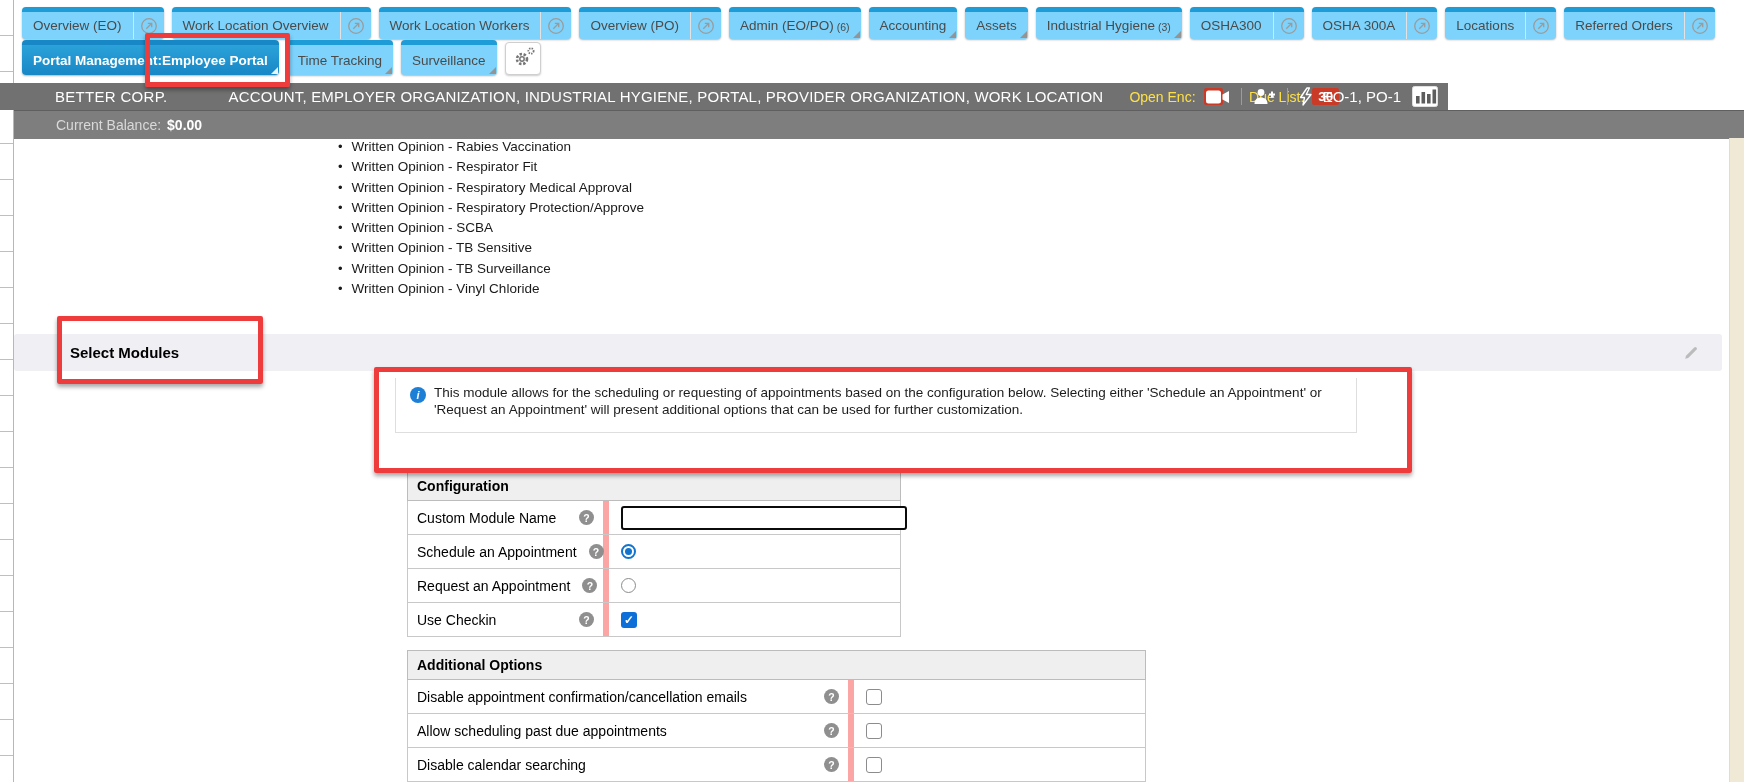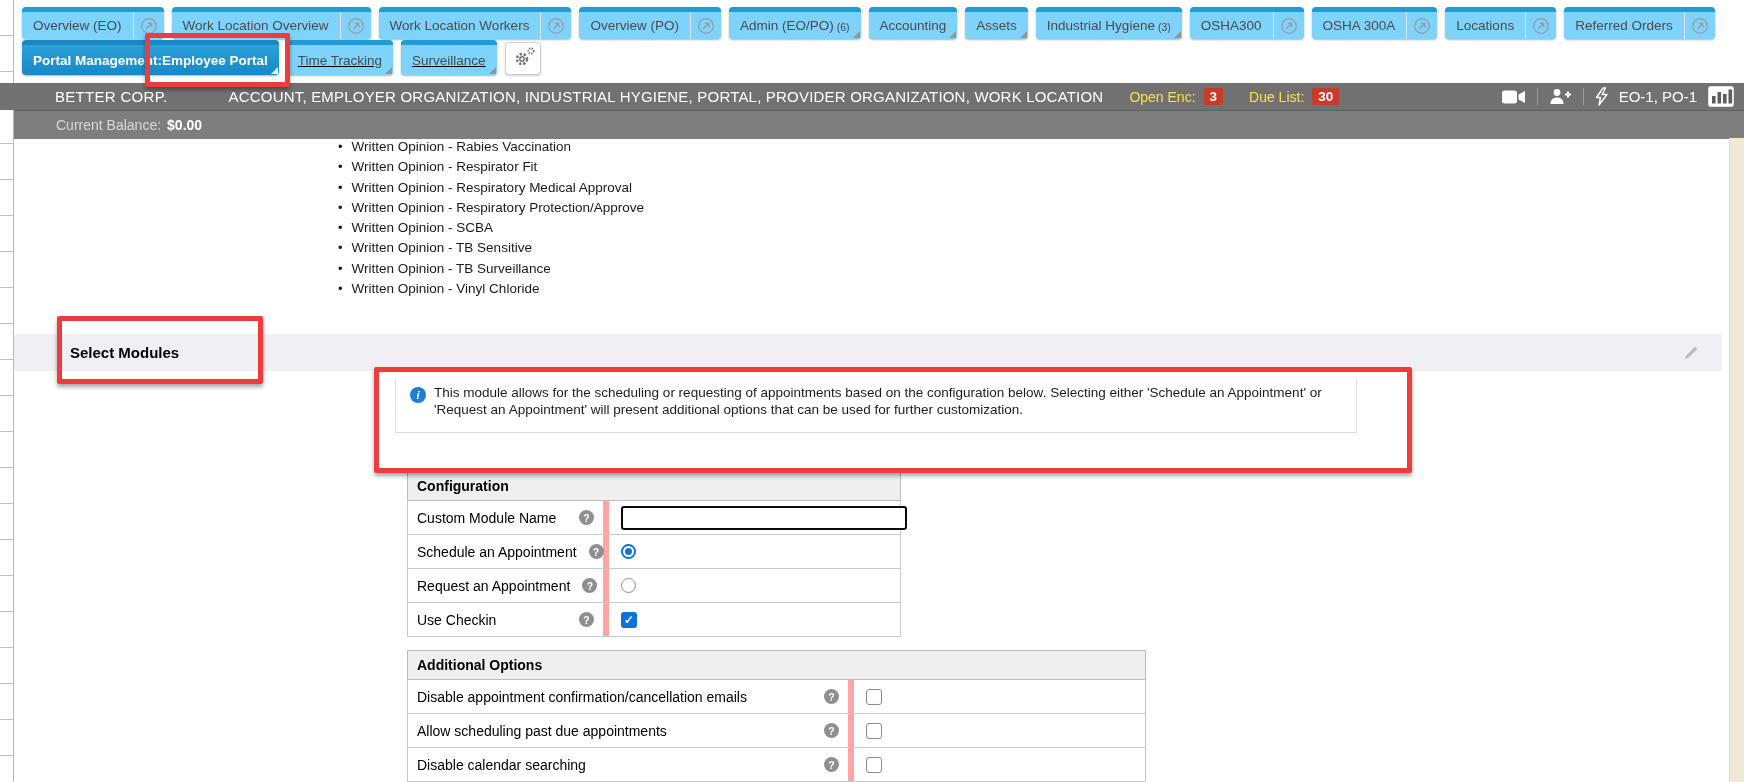--- a/index.html
+++ b/index.html
@@ -38,30 +38,30 @@
   }
   .fold{
     position:absolute;right:1px;bottom:1px;width:0;height:0;
     border-left:7px solid transparent;border-bottom:7px solid #949494;
   }
   .tab.active{
     background:linear-gradient(#2ba2da,#1787c5);border-top:5px solid #1787c5;height:30px;
   }
   .tab.active .tab-label{color:#fff;font-weight:bold;}
   .tab.active .fold{border-bottom-color:rgba(255,255,255,.9);}
-  .tab.plain{height:30px;text-decoration:underline;}
+  .tab.plain{height:30px;}
   .gear-btn{
     height:31px;width:34px;background:#fff;border:1px solid #cfcfcf;border-radius:4px;
     display:flex;align-items:center;justify-content:center;position:relative;margin-top:2px;
     box-shadow:0 1px 2px rgba(0,0,0,.2);cursor:pointer;
   }
   .gear-small{position:absolute;right:5px;top:4px;}
   
   .main-header{
-    position:absolute;left:0;top:83px;width:1744px;height:27px;background:#717171;z-index:5;
+    position:absolute;left:0;top:83px;width:1448px;height:27px;background:#717171;z-index:5;
     display:flex;align-items:center;color:#fff;
   }
   .main-header .company{font-size:15px;margin-left:55px;letter-spacing:.3px;}
   .main-header .contexts{font-size:15px;margin-left:61px;letter-spacing:.2px;}
   .hdr-label{font-size:14px;color:#fde047;margin-left:26px;}
   .badge{
     background:#c93a27;color:#fff;font-weight:bold;font-size:13.5px;
     padding:1px 6px;border-radius:2px;margin-left:8px;
   }
   .hdr-right{position:absolute;right:10px;top:0;height:27px;display:flex;align-items:center;gap:11px;}

